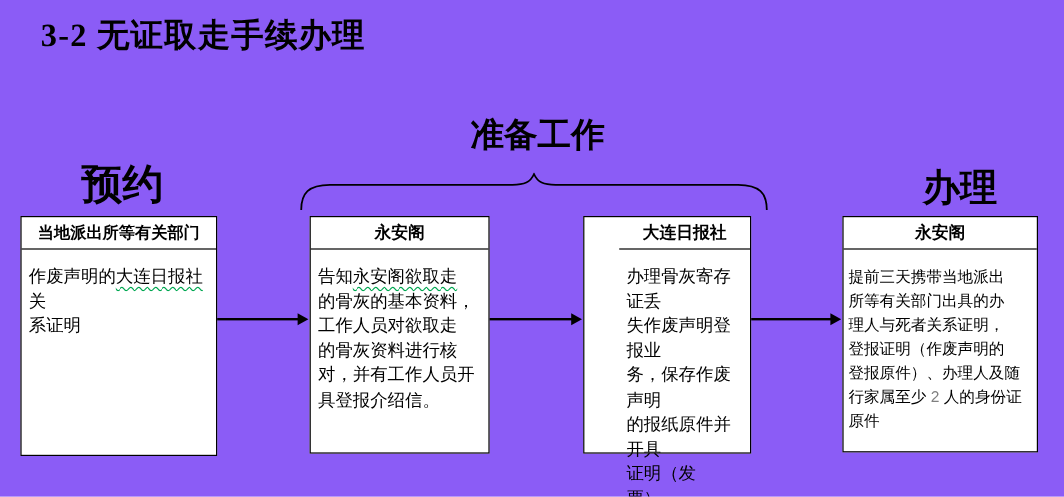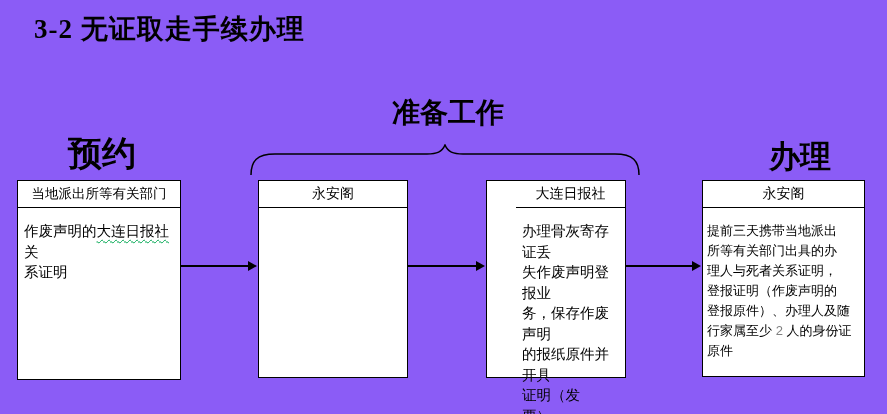--- a/index.html
+++ b/index.html
@@ -48,20 +48,21 @@
 
   .fc-header {
     height: 26px;
     border-bottom: 1.5px solid #000000;
     display: flex;
     align-items: center;
     justify-content: center;
     font-size: 14px;
     white-space: nowrap;
     overflow: hidden;
+    font-weight: bold;
   }
   .fc-body {
     padding: 13px 6px 0 6px;
     font-size: 14.5px;
     line-height: 20.5px;
     white-space: pre-line;
     letter-spacing: 0;
   }
   #box4 .fc-body { font-size: 13px; line-height: 20px; padding: 13px 4px 0 4px; }
 
@@ -112,20 +113,26 @@
   <div class="fc-box" id="box1">
     <div class="fc-header" style="font-size:13.5px;">当地派出所等有关部门</div>
     <div class="fc-body"><span>作废声明的</span><span class="wavy-underline">大连日报社</span><span>关
 系证明</span></div>
   </div>
 
   <div class="arrow" id="arrow1"></div>
 
   <div class="fc-box" id="box2">
     <div class="fc-header">永安阁</div>
+    <div class="fc-body"><span>告知</span><span class="wavy-underline">永安阁欲取走</span><span>
+的骨灰的基本资料，
+工作人员对欲取走
+的骨灰资料进行核
+对，并有工作人员开
+具登报介绍信。</span></div>
   </div>
 
   <div class="arrow" id="arrow2"></div>
 
   <div class="fc-box" id="box3">
     <div class="fc-header">大连日报社</div>
     <div class="fc-body">办理骨灰寄存证丢
 失作废声明登报业
 务，保存作废声明
 的报纸原件并开具

